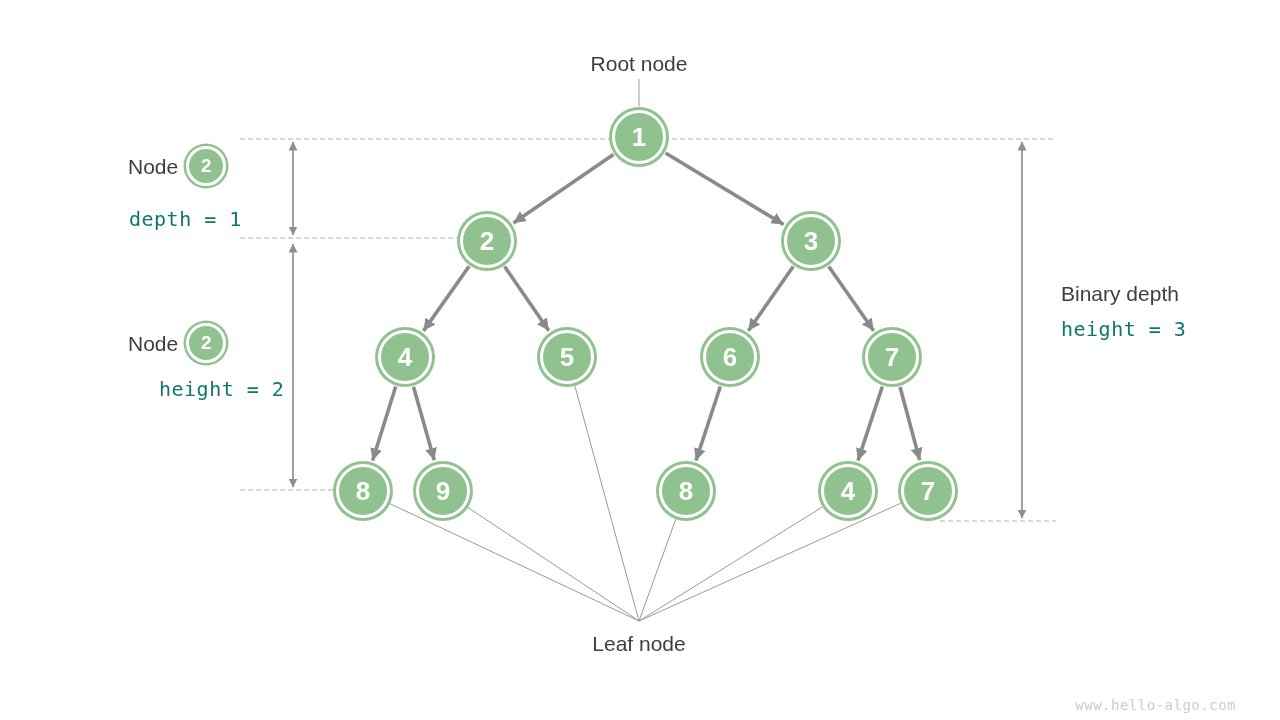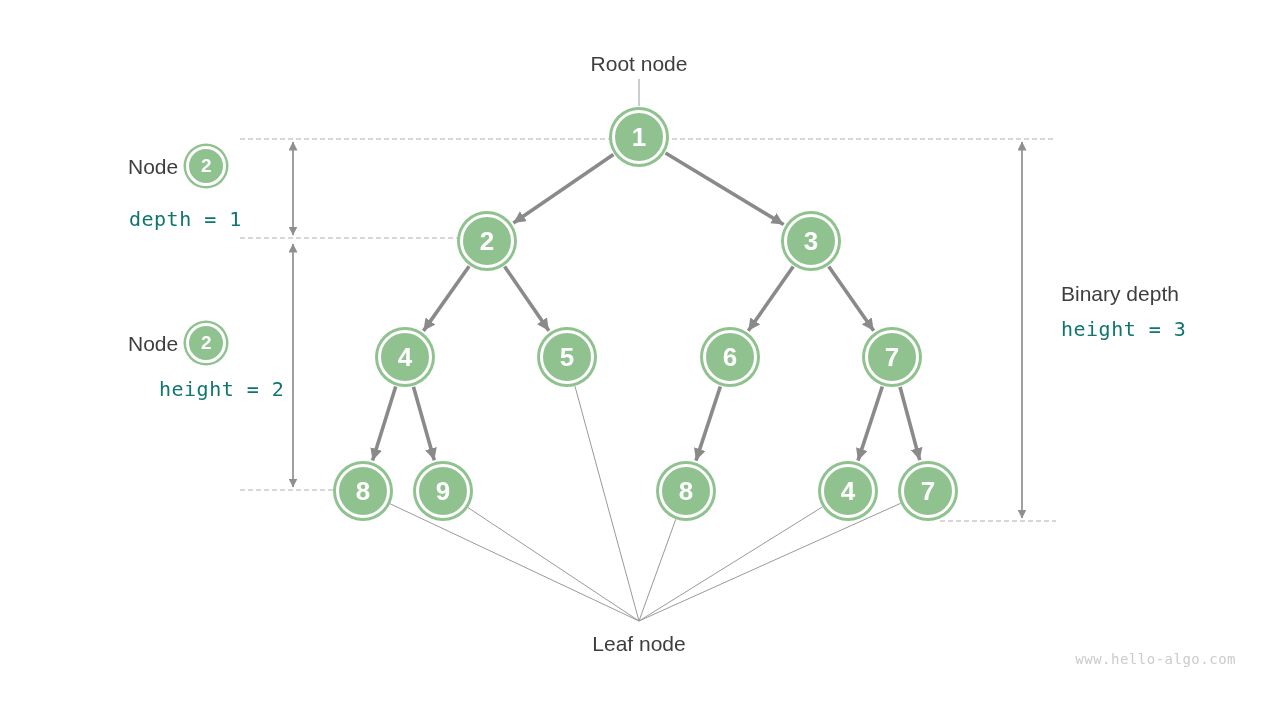--- a/index.html
+++ b/index.html
@@ -102,15 +102,15 @@
 
   <div class="abs annot-row" style="left:128px;top:323px;">
     <span class="bold-label">Node</span>
     <span class="badge">2</span>
   </div>
   <div class="abs mono-label" style="left:129px;top:379px;margin-left:30px;">height = 2</div>
 
   <div class="abs bold-label" style="left:1061px;top:283px;">Binary depth</div>
   <div class="abs mono-label" style="left:1061px;top:319px;text-align:center;">height = 3</div>
 
-  <div class="abs watermark" style="right:44px;top:651px;">www.hello-algo.com</div>
+  <div class="abs watermark" style="right:44px;top:697px;">www.hello-algo.com</div>
 
 </div>
 
 </body></html>

